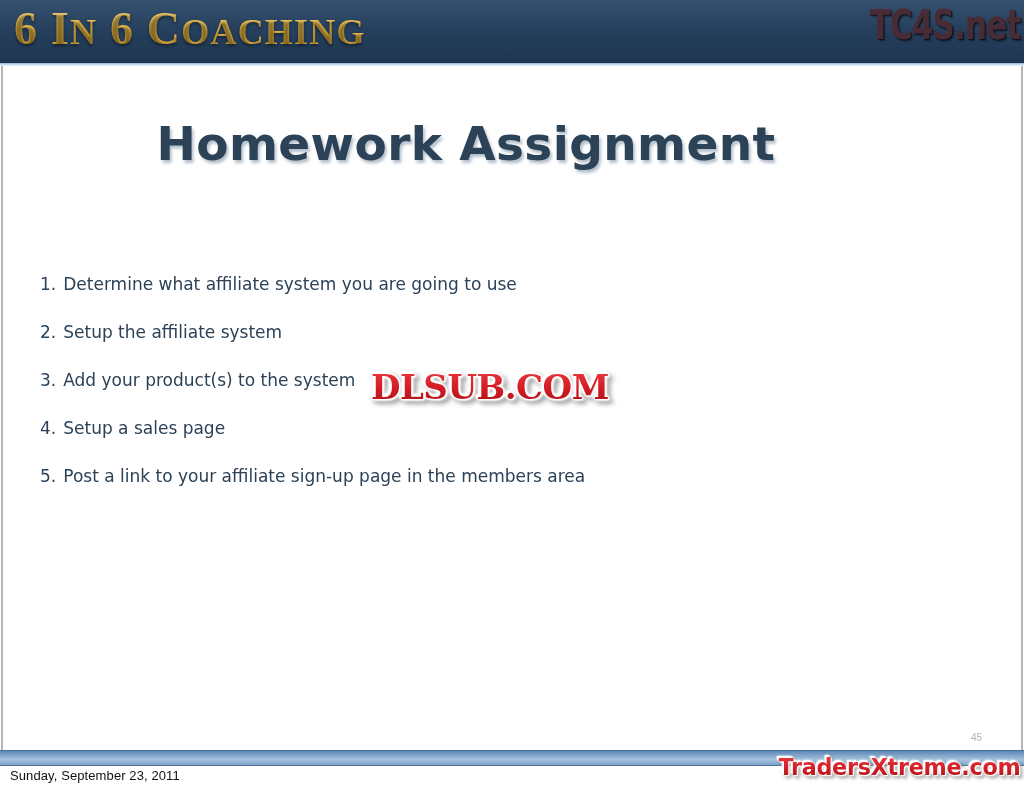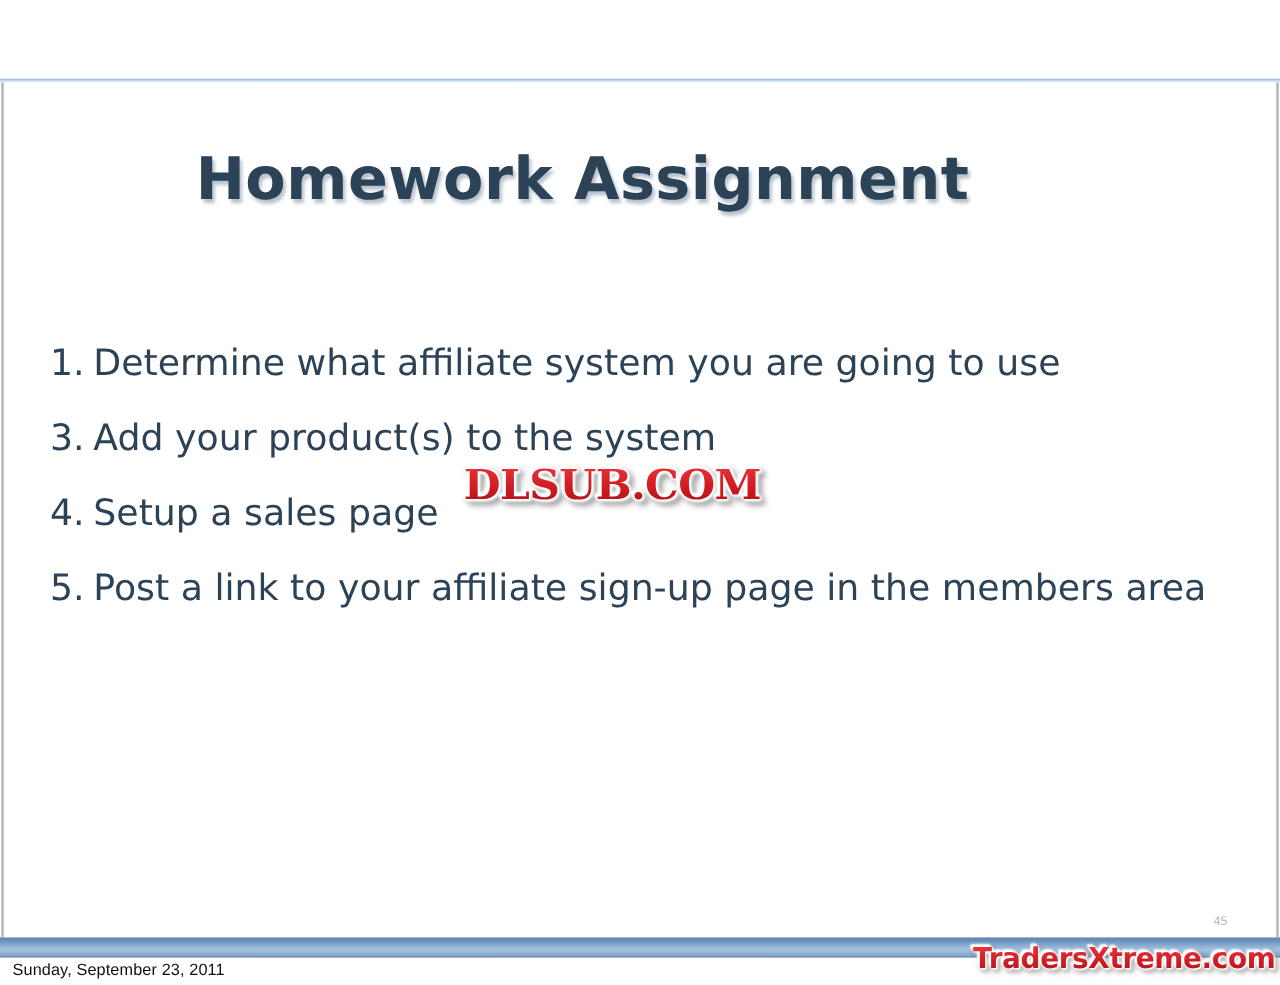--- a/index.html
+++ b/index.html
@@ -126,21 +126,21 @@
   
   #body-list {
     position: absolute;
     left: 40px;
     top: 276px;
     width: 944px;
     list-style: none;
   }
   #body-list li {
     font-family: "DejaVu Sans", sans-serif;
-    font-size: 29px;
+    font-size: 17px;
     font-weight: 400;
     color: #2c4257;
     line-height: 1.0;
     padding: 0;
     margin: 0 0 31px 0;
     white-space: nowrap;
   }
   #body-list li .num { margin-right: 7px; }
 
   
@@ -228,29 +228,37 @@
     white-space: nowrap;
     transform: scaleX(0.97);
     transform-origin: right top;
   }
 </style>
 </head>
 <body>
 
 <div id="slide">
 
+  <div id="header-band">
+    <div id="header-sheen"></div>
+
+    <div id="brand-logo"><span><span>6</span> <span>I</span><span class="sc">N</span> <span>6</span> <span>C</span><span class="sc">O</span><span class="sc">A</span><span class="sc">C</span><span class="sc">H</span><span class="sc">I</span><span class="sc">N</span><span class="sc">G</span></span></div>
+
+    <div id="tc4s-logo">TC4S.net</div>
+  </div>
   <div id="header-underline"></div>
 
   <div class="edge-border" id="edge-left"></div>
   <div class="edge-border" id="edge-right"></div>
 
   <h1 id="slide-title">Homework Assignment</h1>
 
   <ol id="body-list">
     <li><span class="num">1.</span><span>Determine what affiliate system you are going to use</span></li>
+    <li><span class="num">2.</span><span>Setup the affiliate system</span></li>
     <li><span class="num">3.</span><span>Add your product(s) to the system</span></li>
     <li><span class="num">4.</span><span>Setup a sales page</span></li>
     <li><span class="num">5.</span><span>Post a link to your affiliate sign-up page in the members area</span></li>
   </ol>
 
   <div id="dlsub-watermark">DLSUB.COM</div>
 
   <div id="page-number">45</div>
 
   <div id="bottom-bar"></div>

